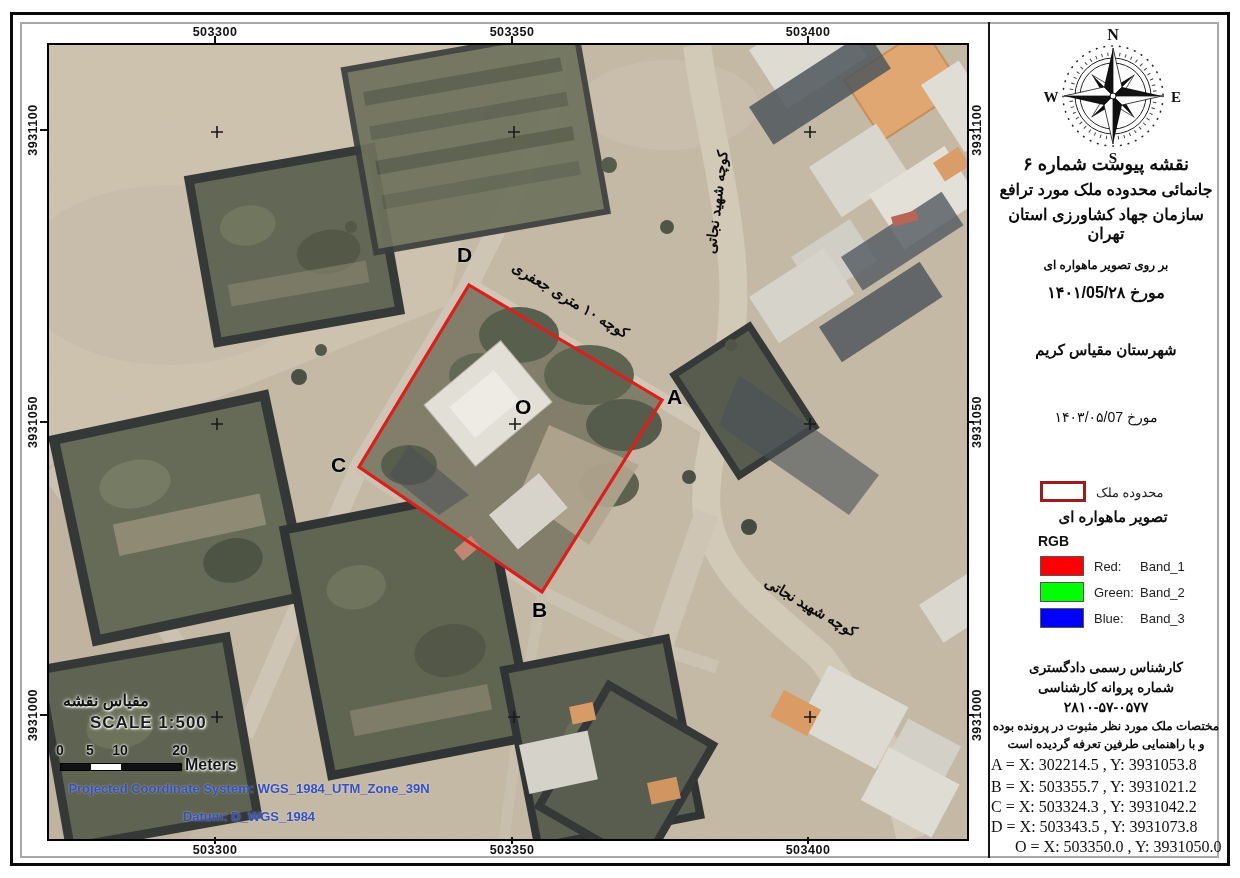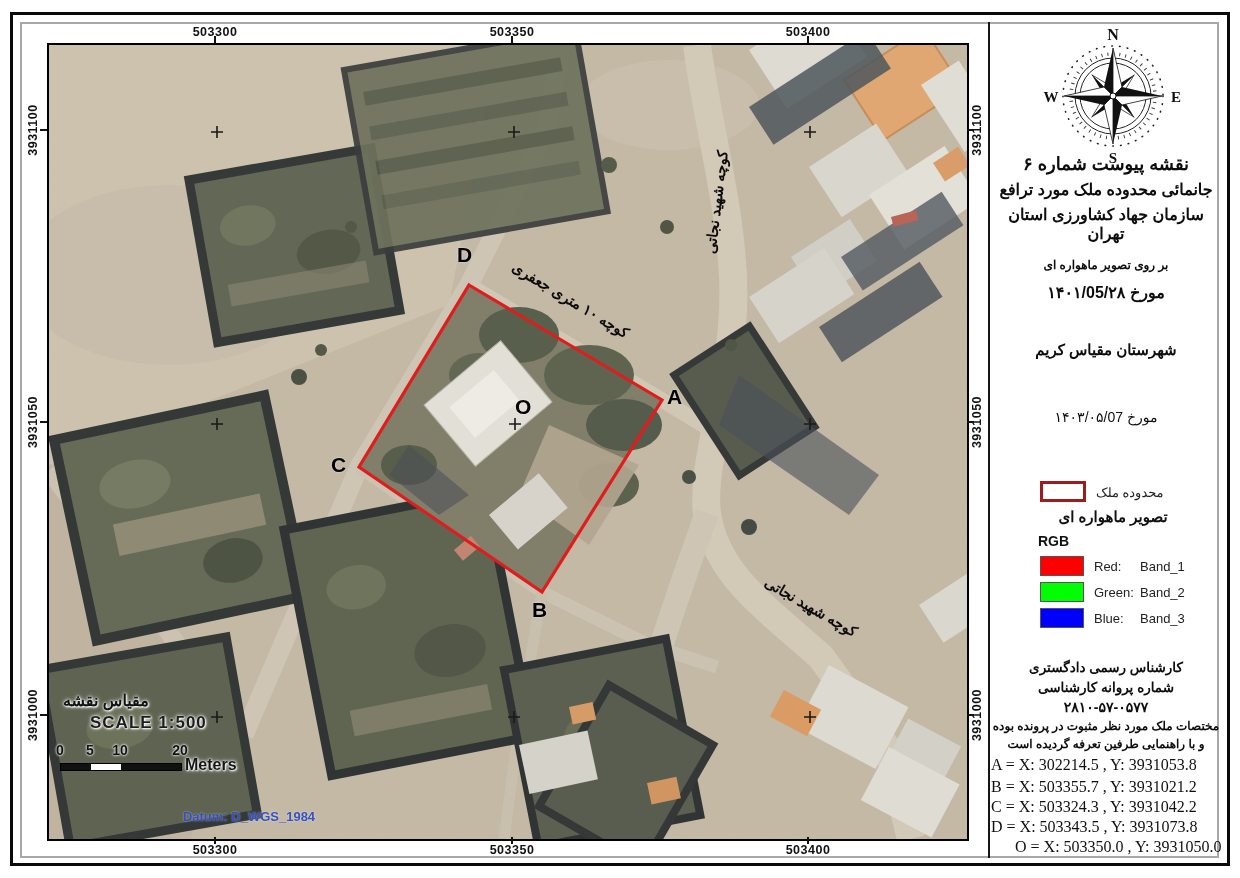--- a/index.html
+++ b/index.html
@@ -240,20 +240,21 @@
     <div class="abs sbnum" style="left:26px;top:697px;">5</div>
     <div class="abs sbnum" style="left:56px;top:697px;">10</div>
     <div class="abs sbnum" style="left:116px;top:697px;">20</div>
     <div class="abs" id="scalebar" style="left:11px;top:718px;">
       <div class="seg" style="width:30px;background:#111;"></div>
       <div class="seg" style="width:30px;background:#fff;"></div>
       <div class="seg" style="width:60px;background:#111;"></div>
     </div>
     <div class="abs halo" id="meters-lab" style="left:136px;top:711px;">Meters</div>
 
+    <div class="abs projline" style="left:0px;top:736px;width:400px;">Projected Coordinate System: WGS_1984_UTM_Zone_39N</div>
     <div class="abs projline" style="left:0px;top:752px;width:400px;margin-top:12px;">Datum: D_WGS_1984</div>
   </div>
 
   <div class="abs gridlab" style="left:183px;top:25px;">503300</div>
   <div class="abs gridlab" style="left:480px;top:25px;">503350</div>
   <div class="abs gridlab" style="left:776px;top:25px;">503400</div>
   <div class="abs tickv" style="left:214px;top:36px;"></div>
   <div class="abs tickv" style="left:511px;top:36px;"></div>
   <div class="abs tickv" style="left:807px;top:36px;"></div>
 

